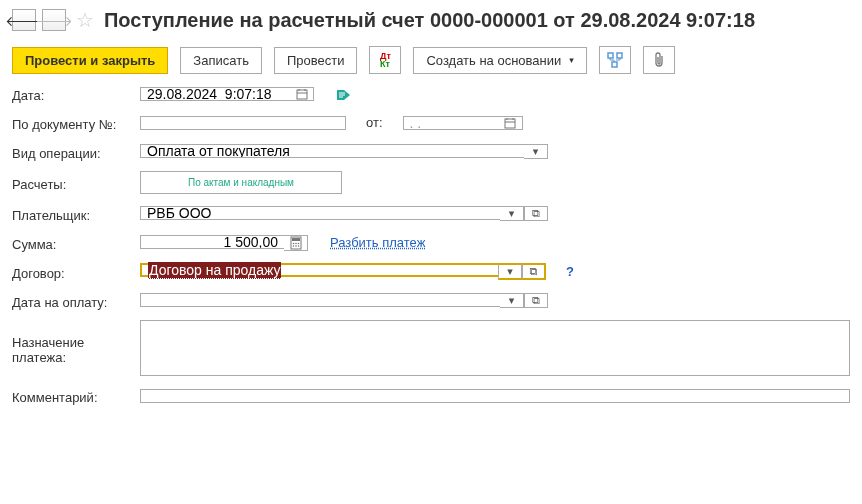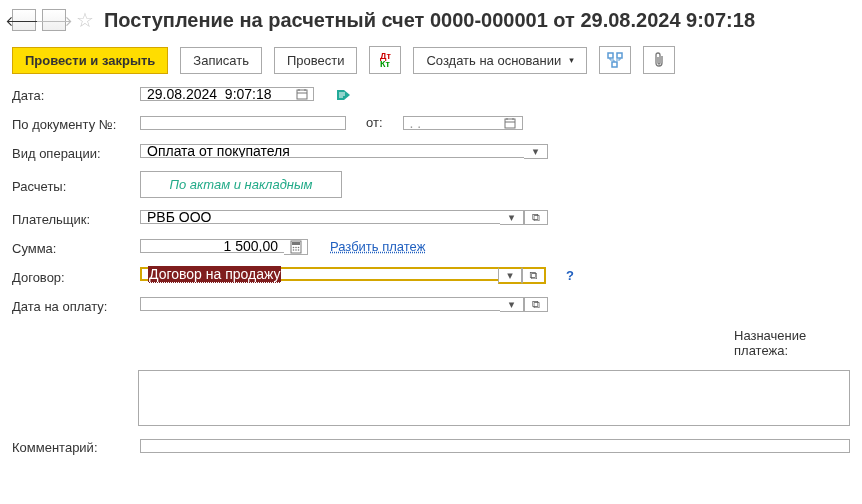--- a/index.html
+++ b/index.html
@@ -73,21 +73,21 @@
     .dtkt-icon .kt { color: #090; display: block; }
     .caret-down { font-size: 9px; margin-left: 4px; }
 
     
     .form-row {
       display: flex;
       align-items: center;
       margin-bottom: 10px;
       gap: 12px;
     }
-    .form-row.multiline { align-items: flex-end; flex-direction: column; }
+    .form-row.multiline { align-items: center; }
     .form-label {
       width: 116px;
       flex-shrink: 0;
       color: #333;
       padding-top: 4px;
     }
     .form-input {
       border: 1px solid #aaa;
       padding: 4px 6px;
       font-size: 14px;
@@ -128,26 +128,25 @@
 
     .tag-icon { color: #2a9; font-size: 14px; margin-left: 10px; }
     .ot-label { margin: 0 8px; }
 
     .toggle-group {
       display: flex;
       border: 1px solid #aaa;
     }
     .toggle-btn {
       padding: 5px 18px;
-      font-size: 13px;
+      font-size: 10px;
       background: #fff;
       cursor: pointer;
       border: none;
       color: #333;
-      font-style: italic;
     }
     .toggle-btn.active {
       background: #fff;
       color: #2a8;
     }
     .toggle-btn + .toggle-btn { border-left: 1px solid #aaa; }
 
     .form-input.amount { text-align: right; width: 144px; }
     .calc-icon-addon {
       border: 1px solid #aaa;

